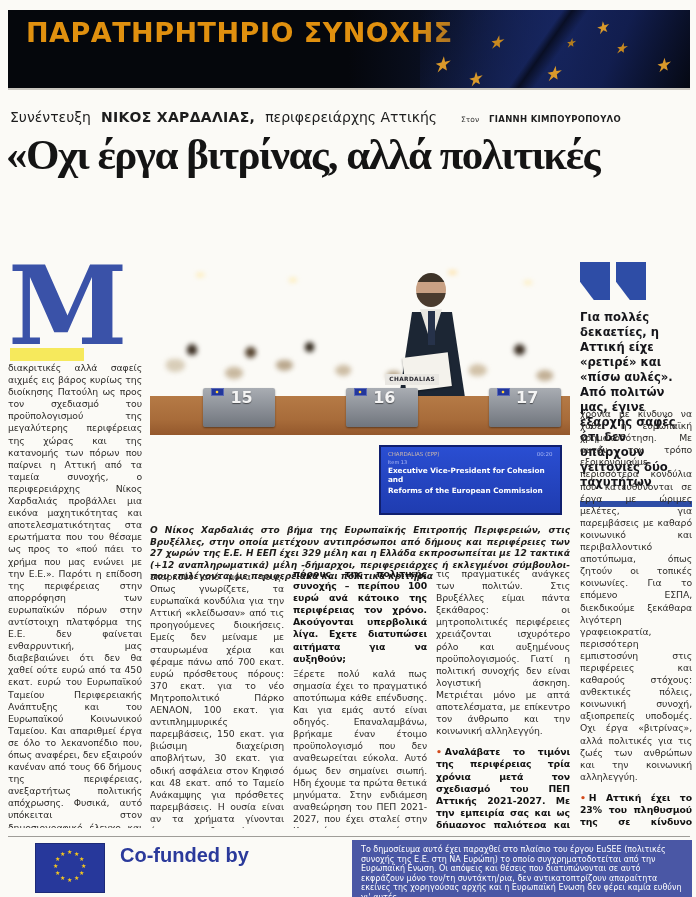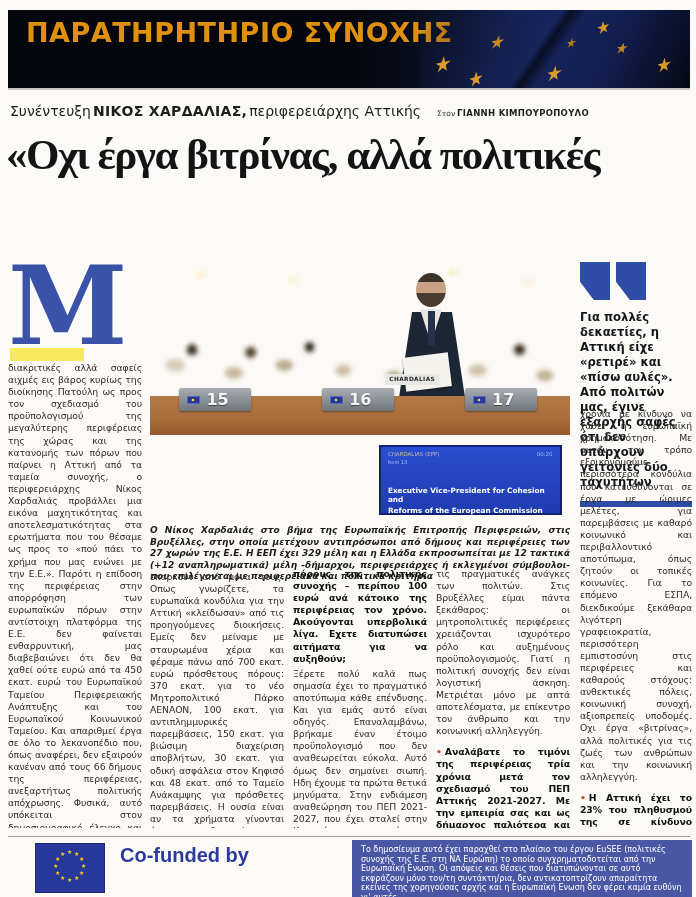--- a/index.html
+++ b/index.html
@@ -22,21 +22,21 @@
   .h1{left:14px;top:42px;font-size:20px;transform:rotate(-12deg) skewX(-18deg);}
   .h2{left:70px;top:22px;font-size:17px;transform:rotate(-8deg) skewX(-22deg);color:#c9891f;}
   .h3{left:48px;top:58px;font-size:18px;transform:rotate(-14deg) skewX(-15deg);}
   .h4{left:126px;top:52px;font-size:19px;transform:rotate(-10deg) skewX(-20deg);}
   .h5{left:176px;top:8px;font-size:16px;transform:rotate(-16deg) skewX(-12deg);}
   .h6{left:196px;top:30px;font-size:14px;transform:rotate(-6deg) skewX(-24deg);color:#c9891f;}
   .h7{left:236px;top:44px;font-size:18px;transform:rotate(-12deg) skewX(-16deg);}
   .h8{left:146px;top:26px;font-size:12px;transform:rotate(-9deg) skewX(-20deg);color:#b47d1d;}
 
   
-  .byline{left:10px;top:103px;width:680px;position:absolute;display:flex;align-items:baseline;gap:2px;color:#1d1d1d;}
+  .byline{left:10px;top:109px;width:680px;position:absolute;display:flex;align-items:baseline;gap:10px;color:#1d1d1d;}
   .by-label{font-size:14px;}
   .by-name{font-size:14px;font-weight:bold;letter-spacing:.3px;}
   .by-role{font-size:14px;}
   .by-prefix{font-size:7.5px;margin-left:14px;color:#333;}
   .by-author{font-size:8.5px;font-weight:bold;letter-spacing:.3px;}
 
   
   .headline{left:6px;top:130px;width:688px;position:absolute;margin:0;
     font-family:"Liberation Serif","DejaVu Serif",serif;font-weight:bold;
     font-size:43px;line-height:1.14;color:#141414;letter-spacing:-1.5px;}
@@ -84,38 +84,38 @@
     background:linear-gradient(180deg,#3d3328 0%,#3d3328 26%,#c9a184 26%,#c9a184 60%,#4a3b2e 60%,#4a3b2e 100%);}
   .spk-body{position:absolute;left:22px;top:38px;width:100px;height:112px;background:#1c2634;
     clip-path:polygon(14% 100%,30% 6%,70% 6%,86% 100%);}
   .spk-shirt{position:absolute;left:60px;top:42px;width:22px;height:34px;background:#e8e6e0;
     clip-path:polygon(0 0,100% 0,50% 100%);}
   .spk-tie{position:absolute;left:68px;top:44px;width:7px;height:34px;background:#26324a;}
   .spk-paper{position:absolute;left:44px;top:88px;width:46px;height:34px;background:#f4f2ec;
     transform:rotate(-7deg);box-shadow:0 1px 2px rgba(0,0,0,.4);}
   .desk-band{position:absolute;left:0;top:52%;width:100%;height:15%;
     background:linear-gradient(180deg,#b57a46 0%,#a86c3a 60%,#94582c 100%);}
-  .plate{position:absolute;top:49%;width:72px;height:23px;border-radius:2px;
-    background:linear-gradient(180deg,#a9adb3 0%,#70757d 100%);display:flex;align-items:center;
-    box-shadow:0 1px 2px rgba(0,0,0,.4);}
+  .plate{position:absolute;top:49%;width:72px;height:39px;border-radius:2px;
+    background:linear-gradient(180deg,#a9adb3 0%,#70757d 100%);display:flex;align-items:flex-start;
+    box-shadow:0 1px 2px rgba(0,0,0,.4);margin-left:24px;}
   .p15{left:7%;} .p16{left:41%;} .p17{left:75%;}
   .plate-flag{width:13px;height:8px;background:#23379c;margin:0 6px 0 8px;display:inline-block;
     box-shadow:inset 0 0 0 1px rgba(255,255,255,.25);position:relative;}
   .plate-flag::after{content:"";position:absolute;left:4px;top:2px;width:4px;height:4px;border-radius:50%;
     background:radial-gradient(circle,#ffd23c 0 40%,transparent 60%);}
   .plate-num{color:#f4f4f4;font-weight:bold;font-size:16px;text-shadow:0 1px 1px rgba(0,0,0,.5);}
   .placard{position:absolute;left:56%;top:43.5%;width:54px;height:11px;background:#e9e7e2;
     color:#24242c;font-size:5.8px;font-weight:bold;text-align:center;line-height:11px;letter-spacing:.4px;}
   .screen{position:absolute;left:54.5%;top:71%;width:43.5%;height:27%;
     background:linear-gradient(180deg,#2a4ed2 0%,#1f3cb0 100%);border:2px solid #101f6e;
     box-sizing:border-box;padding:4px 7px;color:#fff;}
   .scr-top{display:flex;justify-content:space-between;font-size:5.5px;opacity:.75;color:#cdd6ff;}
   .scr-spk{color:#ffd9a0;}
   .scr-item{font-size:5px;color:#aebaf4;margin-top:2px;}
-  .scr-line1{font-size:7.3px;font-weight:bold;margin-top:21px;}
+  .scr-line1{font-size:7.3px;font-weight:bold;margin-top:1px;}
   .scr-line2{font-size:7.3px;font-weight:bold;margin-top:2px;}
 
   
   .caption{left:150px;top:525px;width:420px;position:absolute;font-size:9px;line-height:11.6px;
     font-style:italic;font-weight:bold;color:#1d1c1a;text-align:justify;}
 
   
   .pullquote{left:580px;top:262px;width:112px;position:absolute;}
   .qmarks{display:flex;gap:6px;}
   .qm{width:30px;height:38px;background:#2e4da6;

